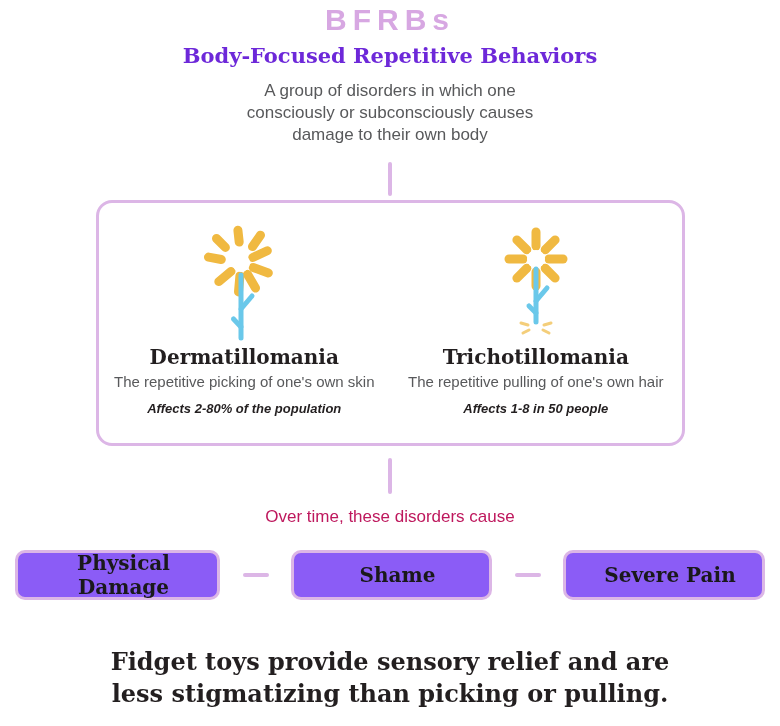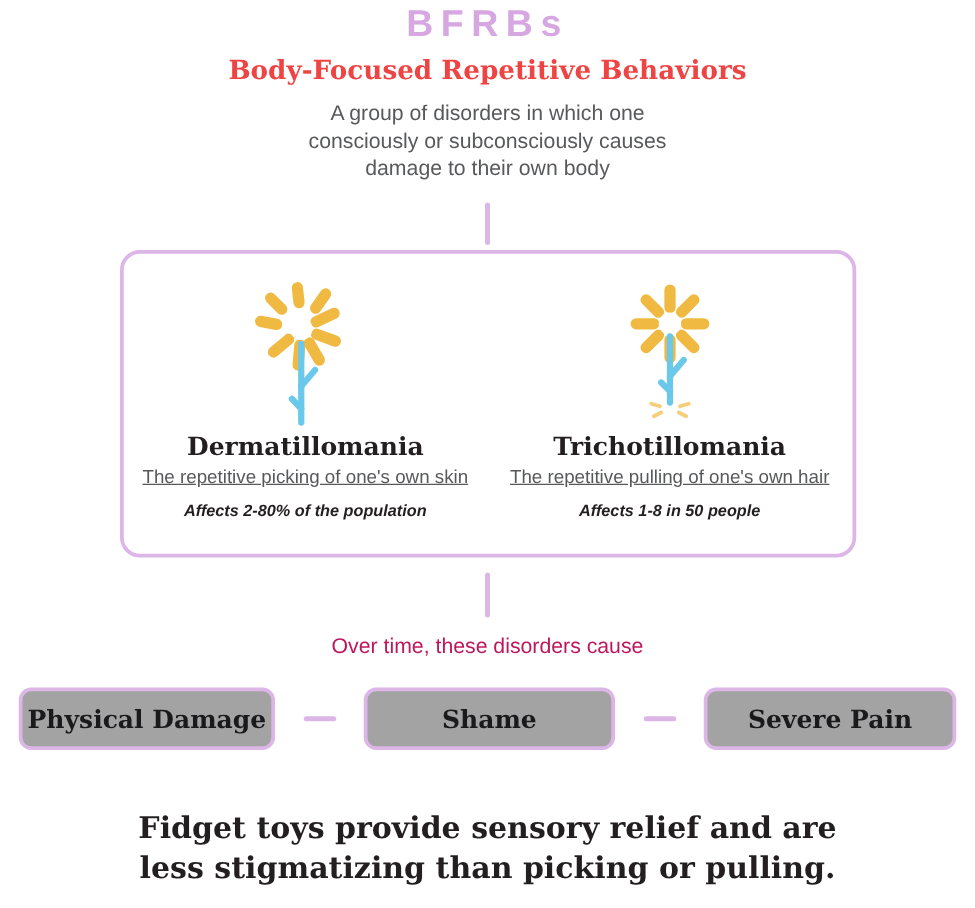--- a/index.html
+++ b/index.html
@@ -25,21 +25,21 @@
     font-weight: bold;
     letter-spacing: 6px;
     color: #d7a7e2;
   }
   .subtitle {
     margin-top: 8px;
     font-family: "DejaVu Serif", serif;
     font-size: 21px;
     line-height: 24px;
     font-weight: bold;
-    color: #ef4444;
+    color: #6d28d9;
   }
   .description {
     margin-top: 12px;
     font-size: 17px;
     line-height: 22px;
     color: #58595b;
   }
   
   .v-line {
     width: 4px;
@@ -74,21 +74,20 @@
     font-size: 20px;
     line-height: 24px;
     font-weight: bold;
     color: #231f20;
   }
   .disorder-def {
     margin-top: 4px;
     font-size: 15px;
     line-height: 18px;
     color: #58595b;
-    text-decoration: underline;
   }
   .disorder-stat {
     margin-top: 10px;
     font-size: 13px;
     line-height: 16px;
     font-weight: bold;
     font-style: italic;
     color: #231f20;
   }
   
@@ -103,28 +102,29 @@
     margin: 22px auto 0;
     display: flex;
     align-items: center;
     justify-content: space-between;
   }
   .outcome-box {
     box-sizing: border-box;
     height: 50px;
     border: 3px solid #dcb6e6;
     border-radius: 10px;
-    background: #a3a3a3;
+    background: #8b5cf6;
     display: flex;
     align-items: center;
     justify-content: center;
     font-family: "DejaVu Serif", serif;
     font-size: 20px;
     font-weight: bold;
     color: #1a191b;
+    padding-left: 12px;
   }
   .outcome-box.w1 { width: 205px; }
   .outcome-box.w2 { width: 201px; }
   .outcome-box.w3 { width: 202px; }
   .h-dash {
     width: 26px;
     height: 4px;
     border-radius: 2px;
     background: #dcb6e6;
     flex: none;

